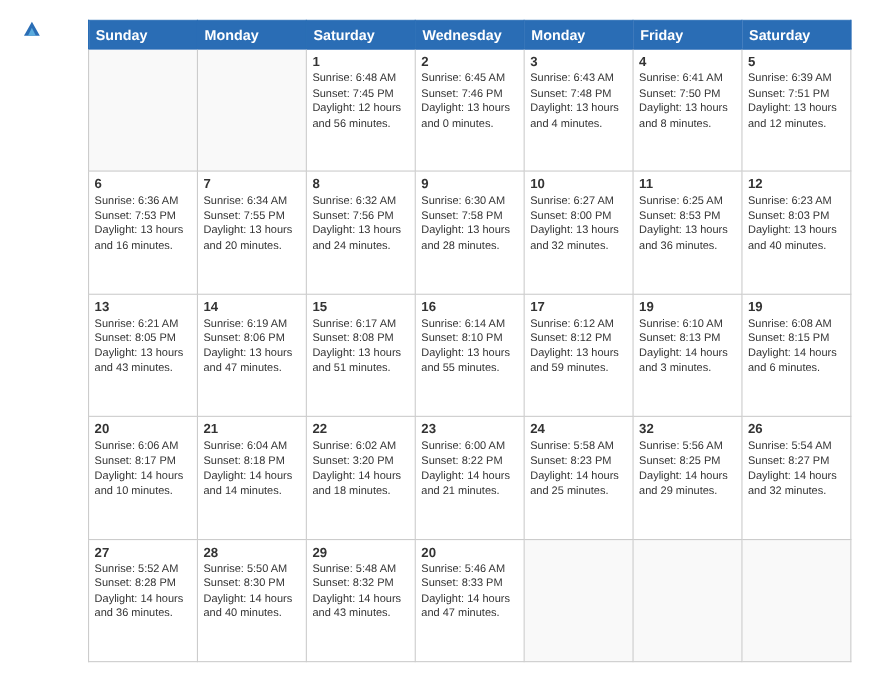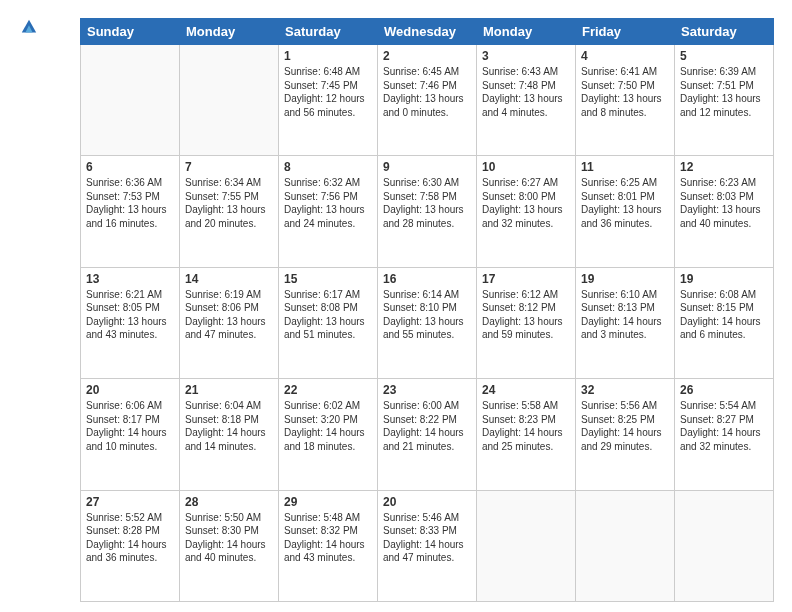--- a/index.html
+++ b/index.html
@@ -199,21 +199,21 @@
           </td>
           <td>
             <span class="day-num">10</span>
             <div class="day-info">Sunrise: 6:27 AM
 Sunset: 8:00 PM
 Daylight: 13 hours and 32 minutes.</div>
           </td>
           <td>
             <span class="day-num">11</span>
             <div class="day-info">Sunrise: 6:25 AM
-Sunset: 8:01 PM
+Sunset: 8:53 PM
 Daylight: 13 hours and 36 minutes.</div>
           </td>
           <td>
             <span class="day-num">12</span>
             <div class="day-info">Sunrise: 6:23 AM
 Sunset: 8:03 PM
 Daylight: 13 hours and 40 minutes.</div>
           </td>
         </tr>
         <tr>

